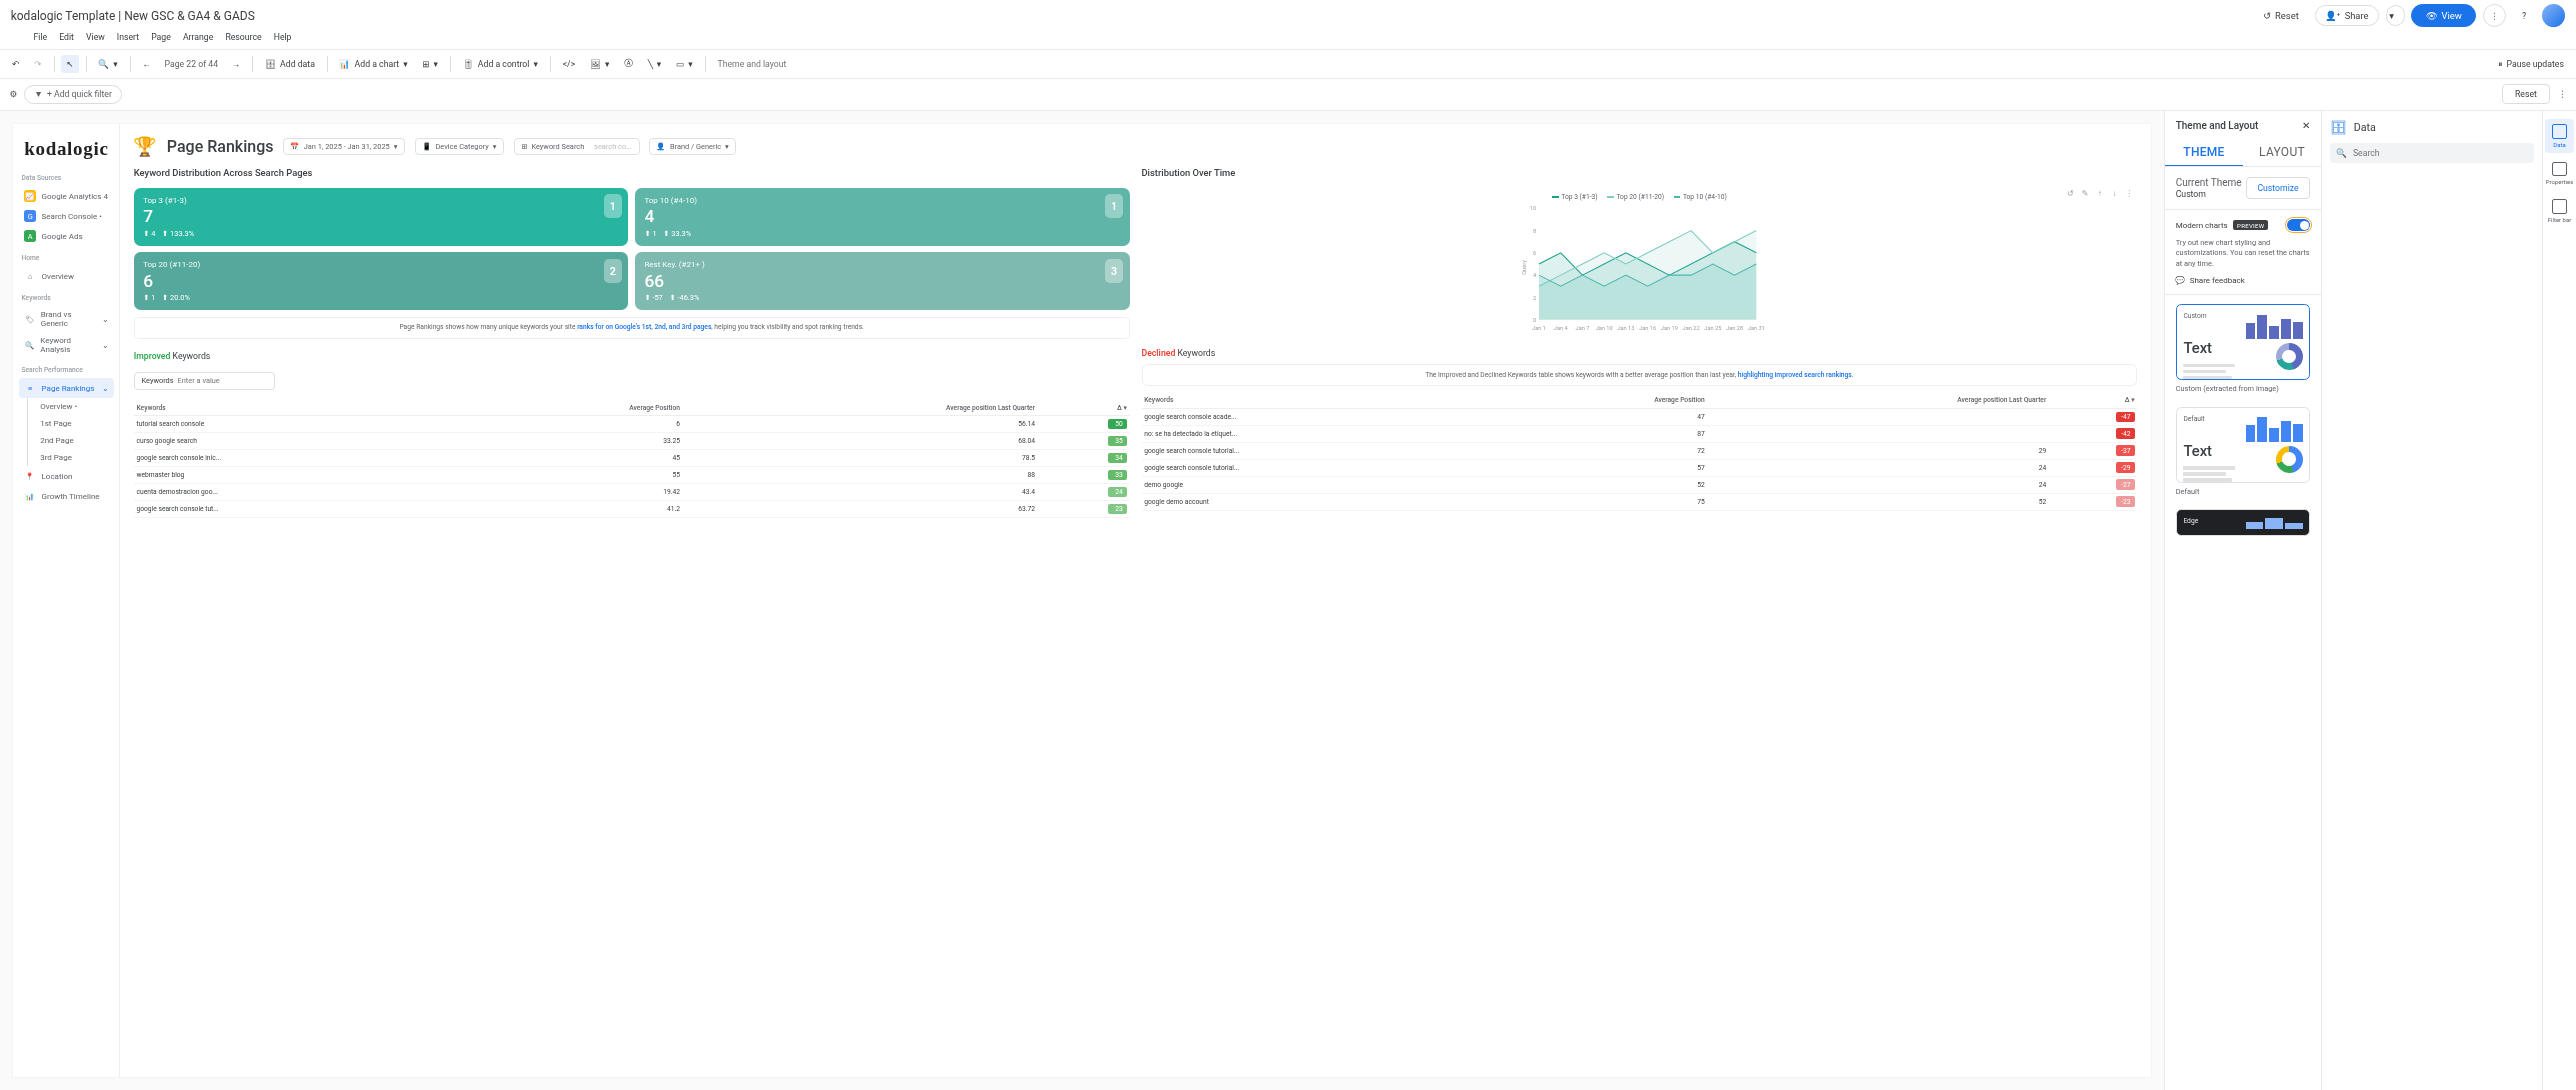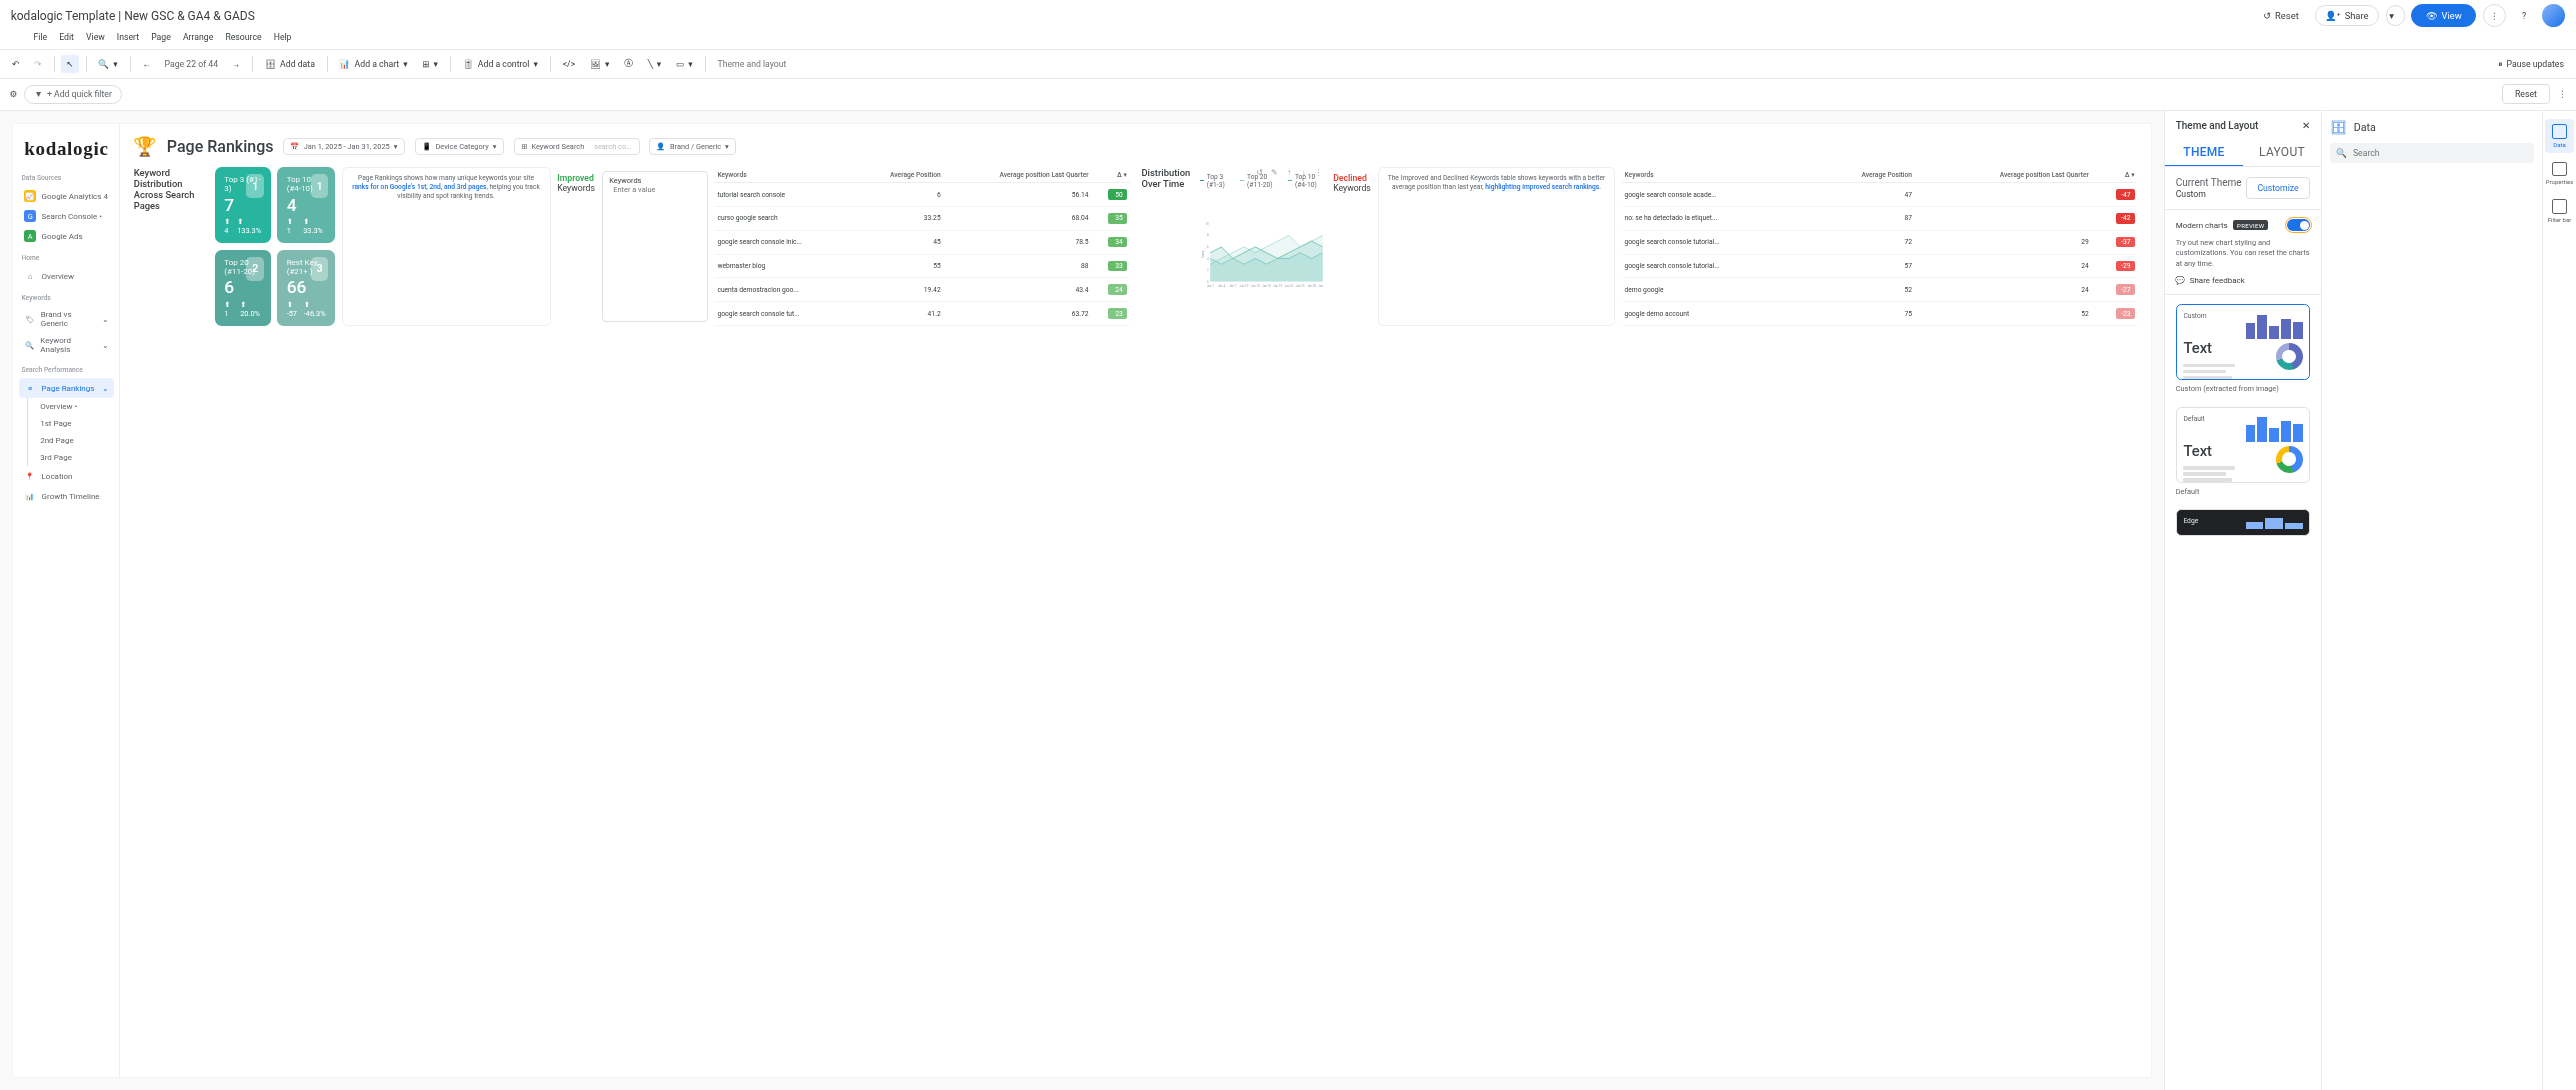--- a/index.html
+++ b/index.html
@@ -47,21 +47,21 @@
 .side-item .dot { width: 12px; height: 12px; border-radius: 2.7px; display: inline-flex; align-items: center; justify-content: center; font-size: 7.4px; }
 .side-sub { padding-left: 16px; font-size: 7.4px; color: #9aa0a6; position: relative; }
 .side-sub::before { content: ''; position: absolute; left: 8px; top: 0; bottom: 0; width: 0.7px; background: #dadce0; }
 
 
 .report { flex: 1; padding: 10.7px 13.4px; overflow: hidden; }
 .rpt-head { display: flex; align-items: center; gap: 9.4px; margin-bottom: 9.4px; }
 .rpt-title { font-size: 16px; font-weight: 500; }
 .chip { display: inline-flex; align-items: center; gap: 4px; border: 0.7px solid #e0e0e0; border-radius: 4px; padding: 2.7px 6.7px; font-size: 7.4px; color: #5f6368; cursor: pointer; }
 .metrics { display: flex; gap: 12px; }
-.col { flex: 1; display: flex; flex-direction: row; gap: 6.7px; }
+.col { flex: 1; display: flex; flex-direction: column; gap: 6.7px; }
 .section-h { font-size: 9.4px; font-weight: 500; color: #3c4043; margin-bottom: 2.7px; }
 .cards { display: grid; grid-template-columns: 1fr 1fr; gap: 6.7px; }
 .card { border-radius: 6.7px; padding: 8px 9.4px; position: relative; color: #fff; min-height: 50px; }
 .card.c1 { background: #28b5a0; }
 .card.c2 { background: #5fb6a8; }
 .card.c3 { background: #55a89c; }
 .card.c4 { background: #7fbab0; }
 .card-t { font-size: 8px; opacity: .95; }
 .card-v { font-size: 17.4px; font-weight: 500; margin-top: 1.3px; }
 .card-d { font-size: 7.4px; display: flex; gap: 6.7px; margin-top: 2.7px; align-items: center; }

